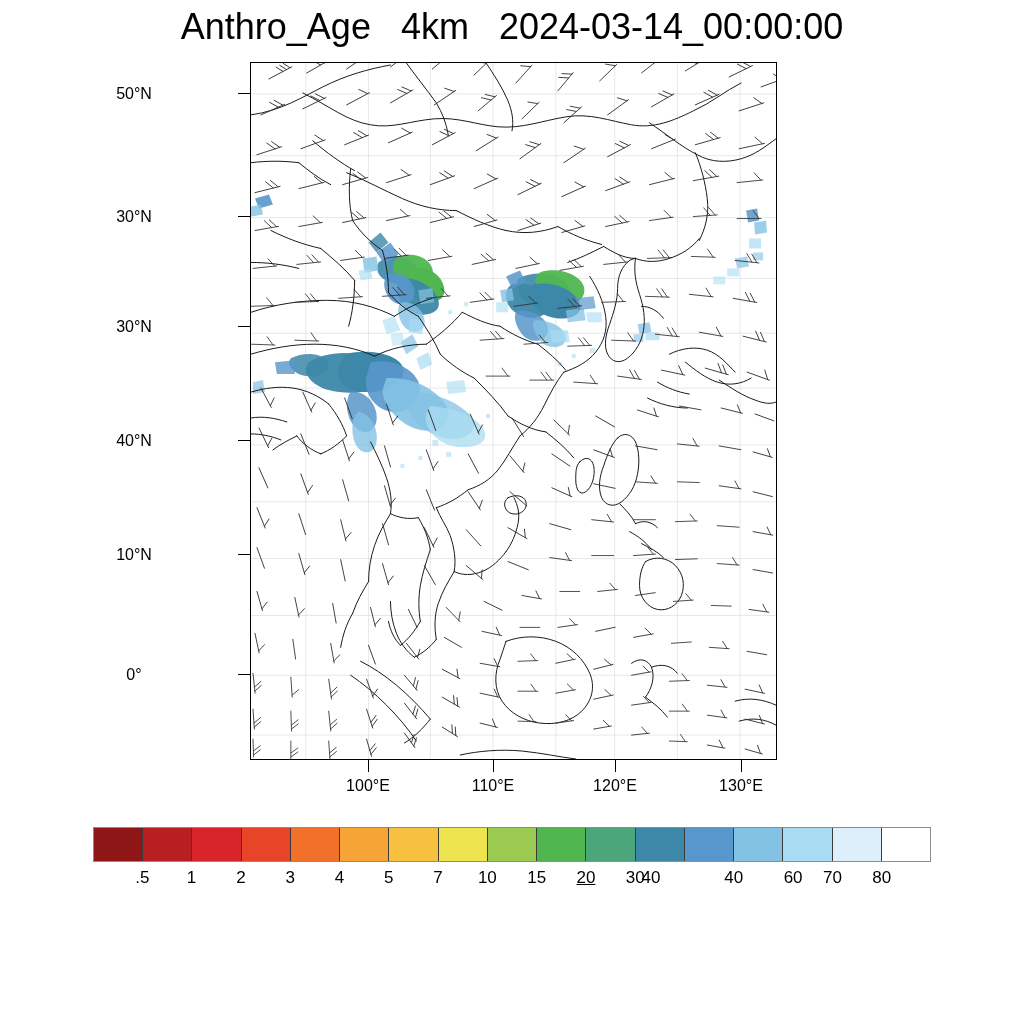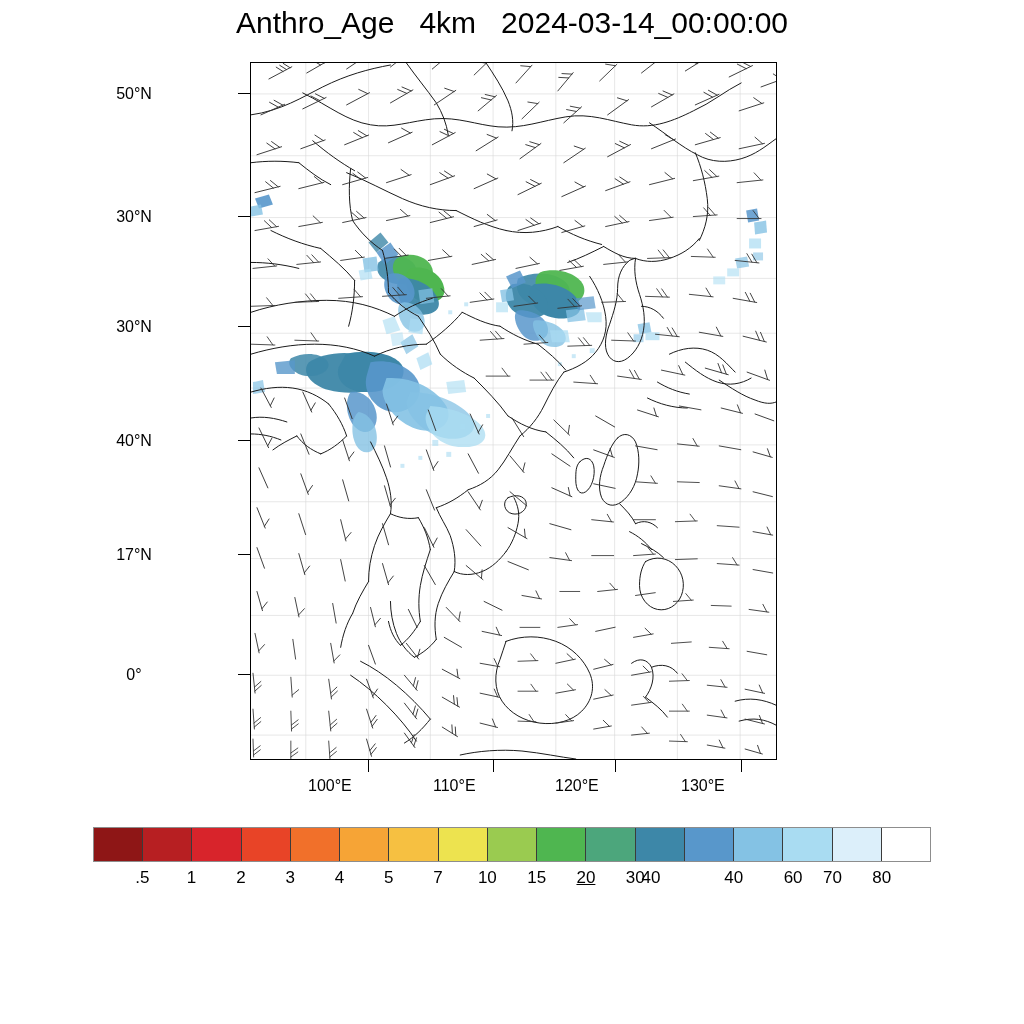--- a/index.html
+++ b/index.html
@@ -15,21 +15,21 @@
     overflow: hidden;
   }
 
   
   #plot-title {
     position: absolute;
     top: 6px;
     left: 0;
     width: 1024px;
     text-align: center;
-    font-size: 30px;
+    font-size: 36px;
     color: #000000;
     letter-spacing: 0px;
     white-space: pre;
   }
 
   
   #map-panel {
     position: absolute;
     left: 250px;
     top: 62px;
@@ -64,21 +64,21 @@
     width: 1.4px;
     height: 12px;
     background: #000000;
     top: 760px;
   }
   .xtick-label {
     position: absolute;
     top: 777px;
     width: 120px;
     margin-left: -60px;
-    text-align: left;
+    text-align: center;
     font-size: 16px;
     color: #000000;
     white-space: pre;
   }
 
   
   #colorbar-wrap {
     position: absolute;
     left: 93px;
     top: 827px;
@@ -1361,21 +1361,21 @@
   <div class="ytick-line" style="top:216px"></div>
   <div class="ytick-line" style="top:326px"></div>
   <div class="ytick-line" style="top:440px"></div>
   <div class="ytick-line" style="top:554px"></div>
   <div class="ytick-line" style="top:674px"></div>
 
   <div class="ytick-label" style="top:85px">50°N</div>
   <div class="ytick-label" style="top:208px">30°N</div>
   <div class="ytick-label" style="top:318px">30°N</div>
   <div class="ytick-label" style="top:432px">40°N</div>
-  <div class="ytick-label" style="top:546px">17°N</div>
+  <div class="ytick-label" style="top:546px">10°N</div>
   <div class="ytick-label" style="top:666px">0°</div>
 </div>
 
 <div>
   <div class="xtick-line" style="left:368px"></div>
   <div class="xtick-line" style="left:493px"></div>
   <div class="xtick-line" style="left:615px"></div>
   <div class="xtick-line" style="left:741px"></div>
 
   <div class="xtick-label" style="left:368px">100°E</div>

